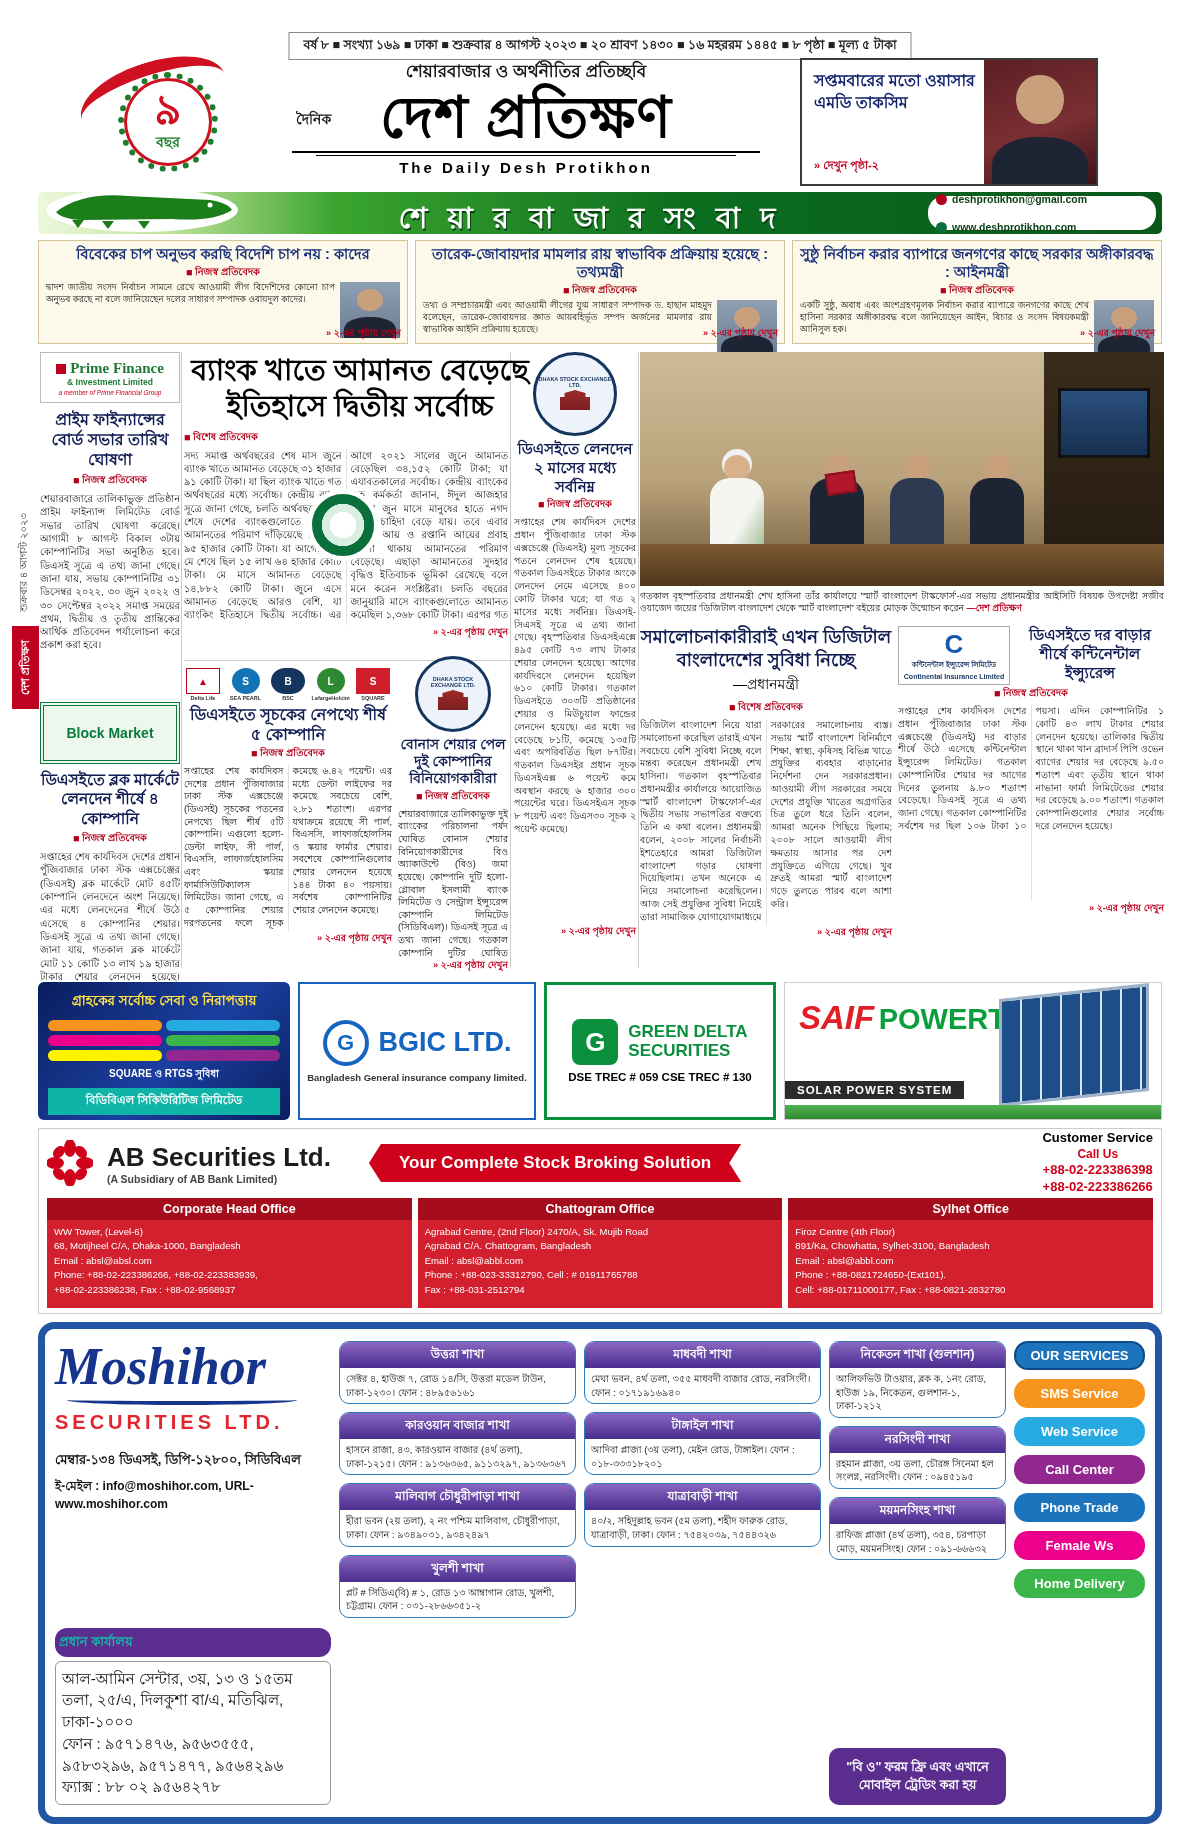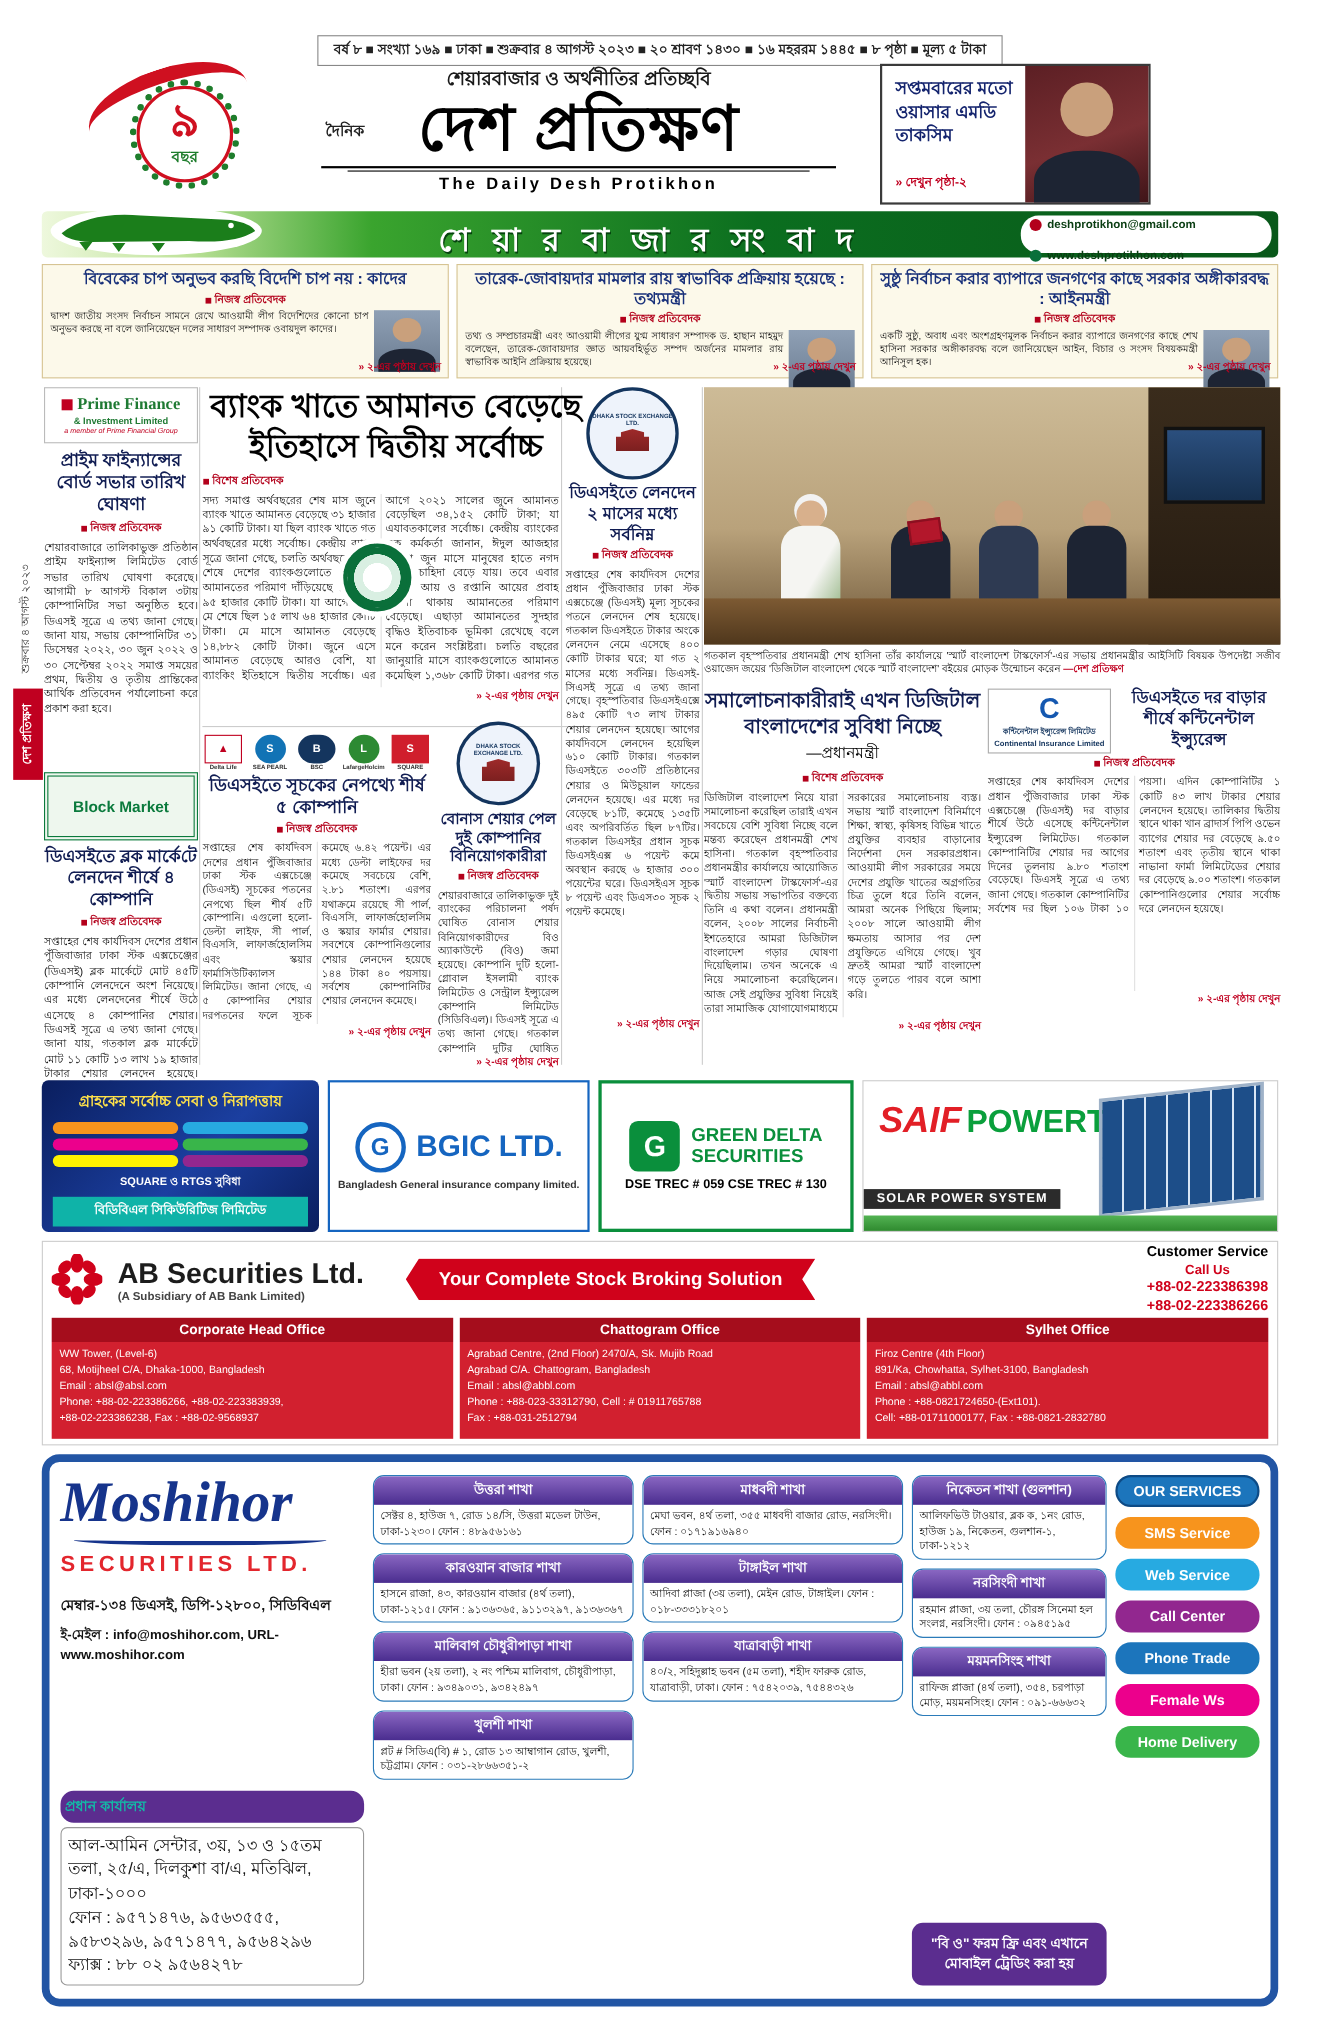--- a/index.html
+++ b/index.html
@@ -16,36 +16,36 @@
   .anniv .yrs { font-size:42px; font-weight:900; color:#cf1020; line-height:1; }
   .anniv .yrl { font-size:14px; font-weight:bold; color:#1e7d2c; }
   .mast { position:absolute; left:256px; top:58px; width:540px; text-align:center; }
   .tagline { font-size:17px; font-weight:bold; color:#1a1a1a; }
   .title-row { position:relative; margin-top:2px; }
   .daily { position:absolute; left:40px; top:20px; font-size:14px; font-weight:bold; color:#222; }
   .paper-title { font-size:57px; font-weight:900; color:#000; line-height:1.05; letter-spacing:1px; }
   .mast .rule { border-top:2.5px solid #000; margin:3px 36px 2px; }
   .mast .rule2 { border-top:1px solid #000; margin:0 60px 3px; }
   .subtitle { font-size:15px; font-weight:bold; letter-spacing:3px; color:#000; }
-  .promo { position:absolute; left:800px; top:58px; width:246px; height:128px; border:2px solid #3a3a3a; display:flex; }
+  .promo { position:absolute; left:800px; top:58px; width:298px; height:128px; border:2px solid #3a3a3a; display:flex; }
   .promo-txt { flex:1; padding:10px 8px 8px 12px; display:flex; flex-direction:column; }
   .promo-head { font-size:16px; font-weight:bold; color:#14246e; line-height:1.35; }
   .promo-link { margin-top:auto; font-size:11px; font-weight:bold; color:#c00020; }
   .promo-photo { width:112px; background:linear-gradient(160deg,#5c1f24,#7a2f33 55%,#3f1418); position:relative; overflow:hidden; }
 
   
   .person { position:relative; overflow:hidden; }
   .person::before { content:""; position:absolute; width:42%; height:40%; left:29%; top:12%; background:#c9a07c; border-radius:50%; }
   .person::after { content:""; position:absolute; width:86%; height:48%; left:7%; bottom:-10%; background:#1d2433; border-radius:46% 46% 0 0; }
 
   
   .banner { position:absolute; left:38px; top:192px; width:1124px; height:42px; border-radius:5px; background:linear-gradient(90deg,#eef8dd 0,#bfe39a 130px,#3aa42e 300px,#0b6e1f 58%,#09581a 100%); }
   .croc { position:absolute; left:4px; top:-16px; width:200px; height:62px; }
   .banner-title { position:absolute; left:230px; right:250px; top:3px; text-align:center; font-size:29px; font-weight:900; color:#fff; letter-spacing:6px; text-shadow:1px 2px 0 #05430e; }
-  .contact { position:absolute; right:6px; top:4px; width:228px; height:34px; background:#fff; border-radius:16px; padding:2px 8px; display:flex; flex-direction:column; justify-content:space-between; gap:16px; }
+  .contact { position:absolute; right:6px; top:4px; width:228px; height:34px; background:#fff; border-radius:16px; padding:2px 8px; display:flex; flex-direction:column; justify-content:center; gap:16px; }
   .contact .row { display:flex; align-items:center; gap:5px; font-size:10.5px; font-weight:bold; color:#0a3d12; }
   .cicon { width:11px; height:11px; border-radius:50%; display:inline-block; }
 
   
   .stories { position:absolute; left:38px; top:240px; width:1124px; height:104px; display:flex; gap:7px; }
   .story { flex:1; background:#fcf9ea; border:1px solid #d6c493; padding:4px 7px 14px; position:relative; }
   .story h3 { font-size:14.5px; font-weight:bold; color:#18307a; text-align:center; line-height:1.25; }
   .story .by { margin:1px 0; }
   .story .flexrow { display:flex; gap:5px; }
   .story .bd { font-size:8.8px; }

